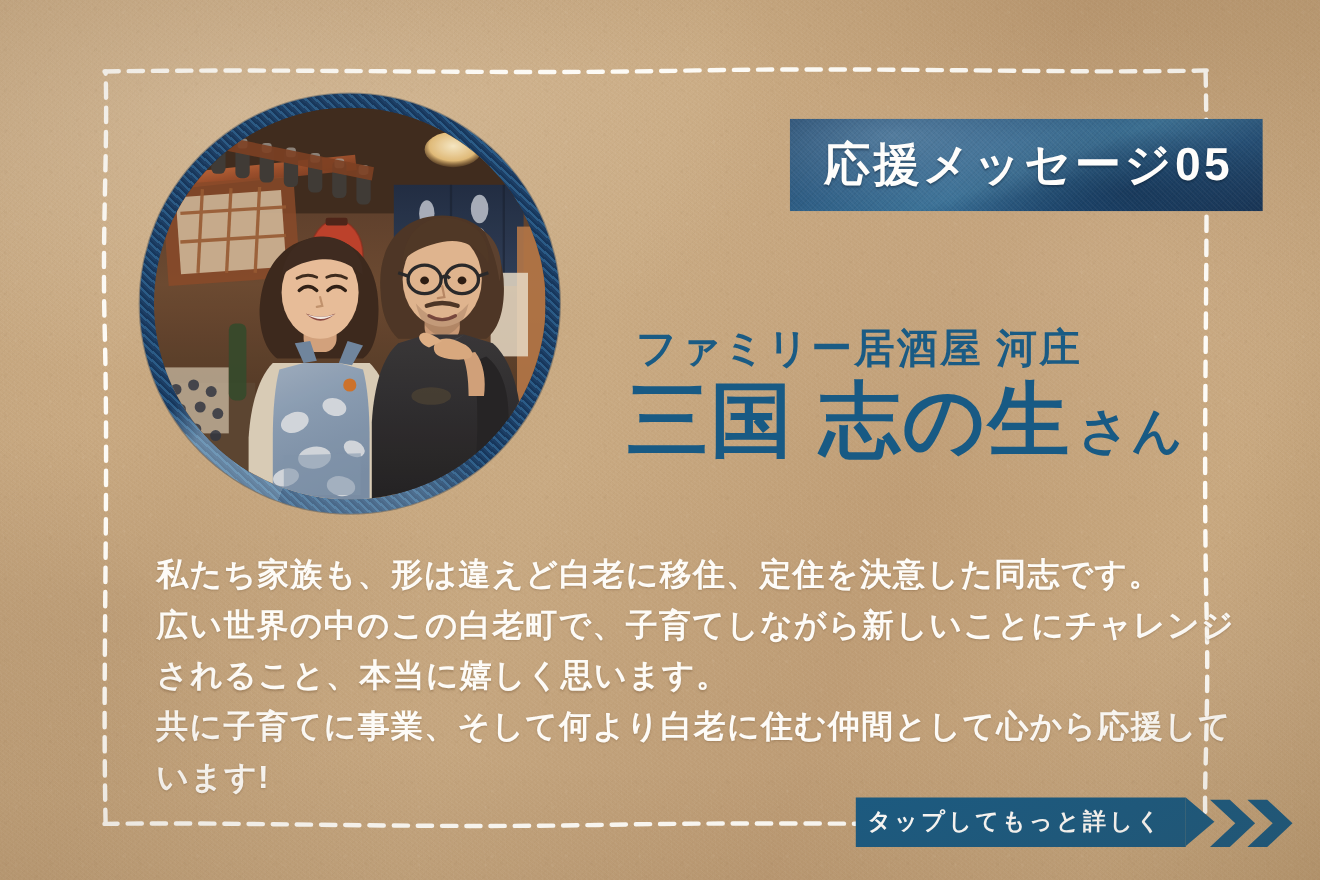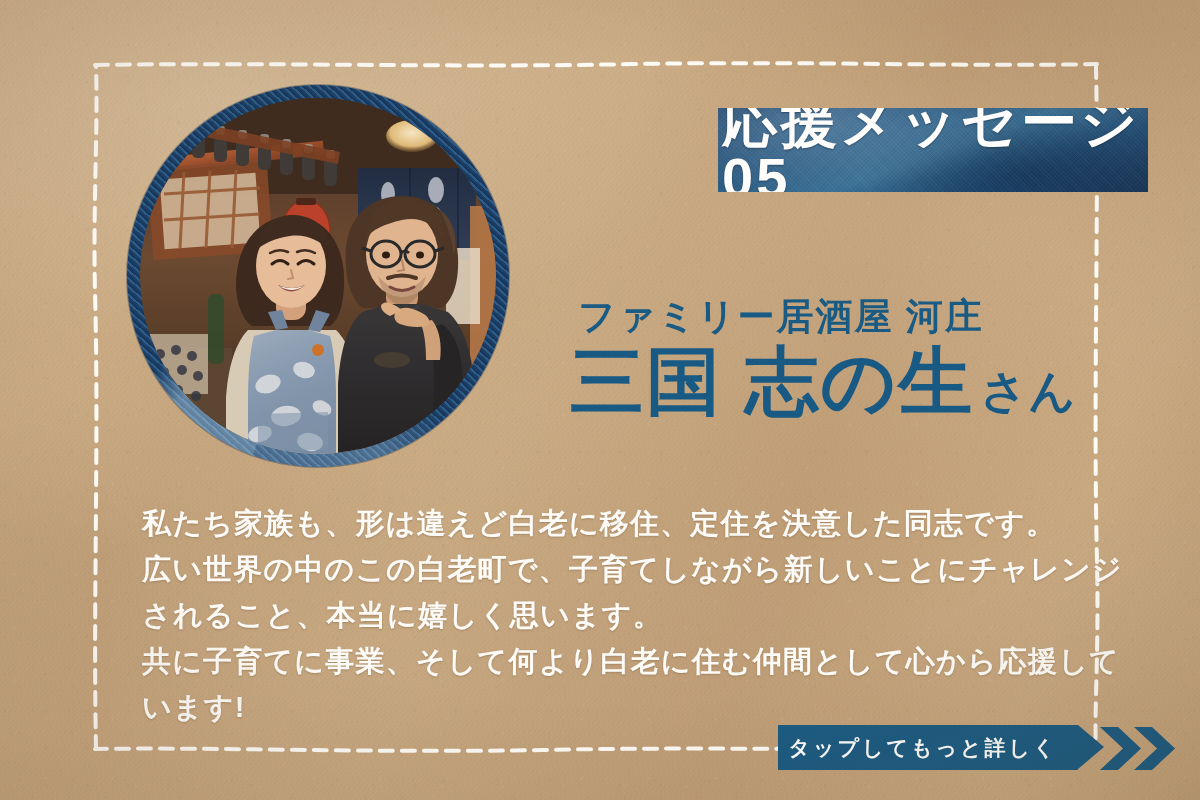--- a/index.html
+++ b/index.html
@@ -114,21 +114,21 @@
     position:absolute; inset:0;
     opacity:.35;
     background-image:
       repeating-linear-gradient(45deg, rgba(255,255,255,.10) 0 1px, rgba(0,0,0,0) 1px 3px),
       repeating-linear-gradient(-45deg, rgba(0,0,0,.12) 0 1px, rgba(0,0,0,0) 1px 3px);
   }
   .banner-label {
     position:absolute; inset:0;
     display:flex; align-items:center; justify-content:center;
     color:#fefdfb;
-    font-size:56px;
+    font-size:42px;
     font-weight:700;
     letter-spacing:3px;
     line-height:1;
     padding-left:4px;
     text-shadow:0 1px 2px rgba(10,30,50,.45);
     z-index:2;
   }
 
   
   .shop-name {

